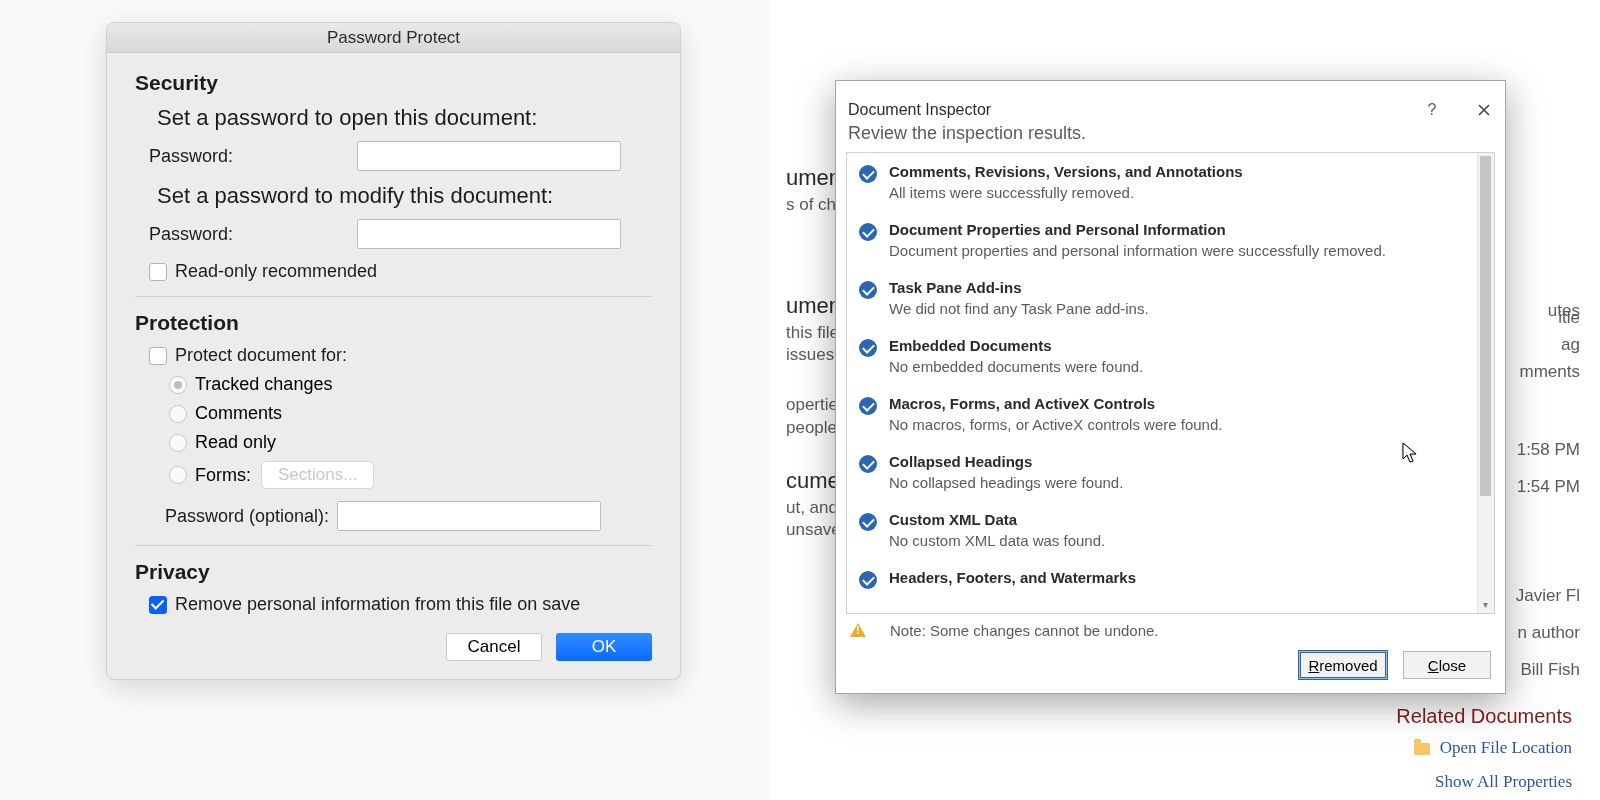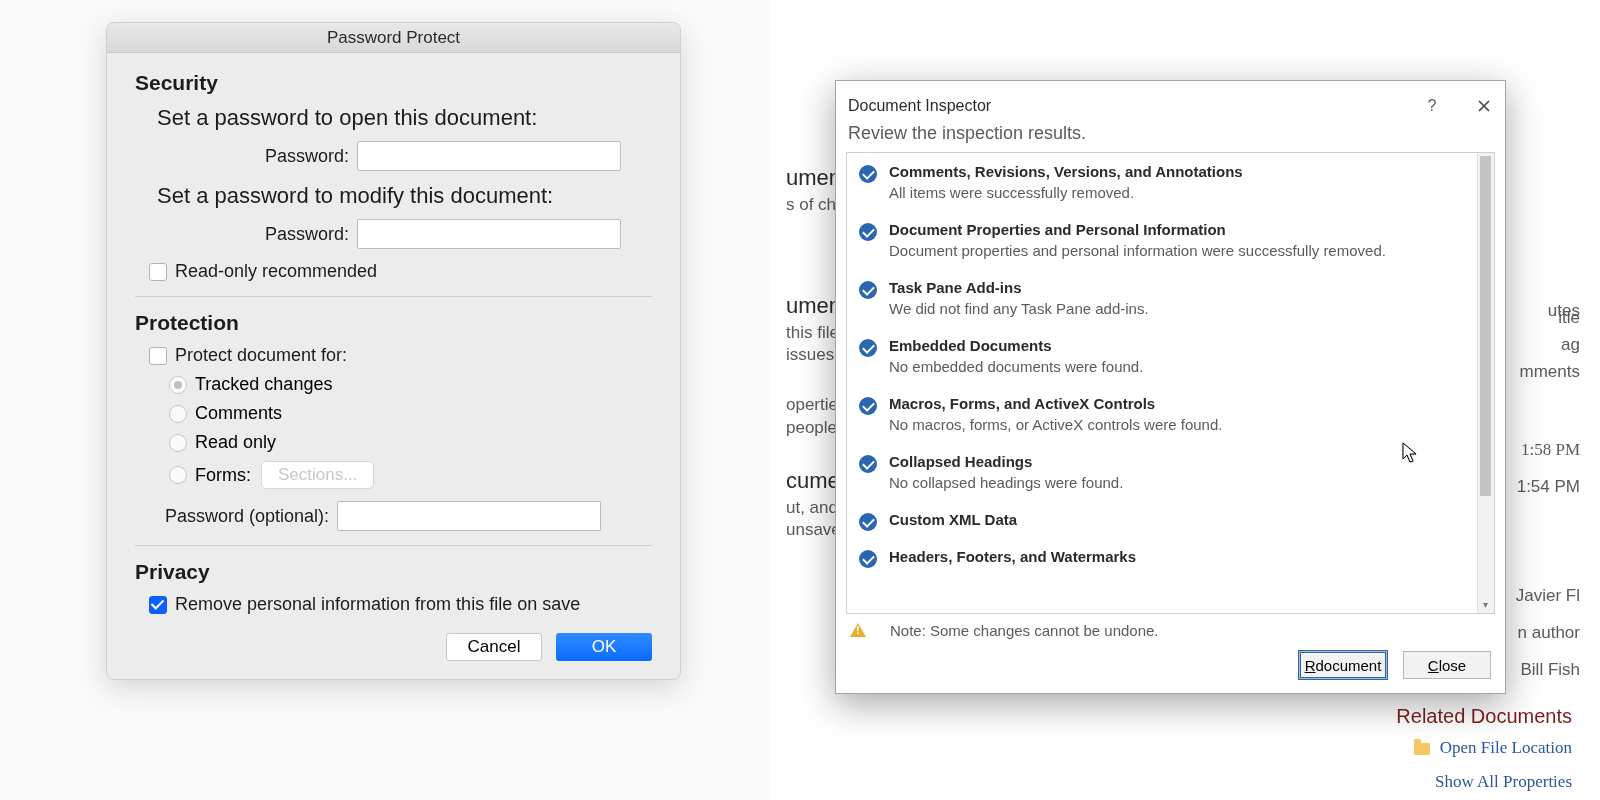--- a/index.html
+++ b/index.html
@@ -28,21 +28,21 @@
     background: linear-gradient(#e8e8e8,#d9d9d9);
     border-bottom: 1px solid #c8c8c8;
     display:flex; align-items:center; justify-content:center;
     font-size: 17px; font-weight: 500; color:#2b2b2b;
     border-radius: 8px 8px 0 0;
   }
   .mac-body { padding: 18px 28px 18px 28px; color:#1c1c1c; }
   .mac-section-title { font-size: 21px; font-weight: 700; margin-bottom: 10px; }
   .mac-sub { font-size: 22px; margin: 6px 0 10px 22px; }
   .mac-field-row { display:flex; align-items:center; margin-left: 14px; margin-bottom: 12px; }
-  .mac-label { font-size: 18px; text-align:right; width: 200px; margin-right: 8px; }
+  .mac-label { font-size: 18px; width: 200px; margin-right: 8px; }
   .mac-input {
     width: 264px; height: 30px;
     border: 1px solid #bdbdbd; border-radius: 2px;
     background:#fff; font-size:15px; padding:0 6px;
   }
   .mac-check-row { display:flex; align-items:center; margin-left: 14px; margin-bottom: 8px; }
   .mac-checkbox {
     width: 18px; height: 18px; margin-right: 8px;
     border: 1px solid #b3b3b3; border-radius: 3px; background:#fff;
     display:inline-block; cursor:pointer;
@@ -93,22 +93,22 @@
   .bs-right-col { position:absolute; right: 20px; font-size:17px; color:#5b5b5b; }
   .bs-link { color:#2b579a; cursor:pointer;font-family:Liberation Serif, serif; }
 
   
   .win-dialog {
     position:absolute; left: 835px; top: 80px; width: 671px;
     background:#ffffff; border:1px solid #a5a5a5;
     box-shadow: 0 10px 35px rgba(0,0,0,0.35);
   }
   .win-titlebar {
-    height: 38px; display:flex; align-items:flex-start; justify-content:space-between;
-    padding: 16px 12px; font-size: 16px; color:#2b2b2b;
+    height: 38px; display:flex; align-items:flex-end; justify-content:space-between;
+    padding: 0 12px; font-size: 16px; color:#2b2b2b;
   }
   .win-title-right { display:flex; align-items:center; gap: 34px; }
   .win-help, .win-close {
     width:18px; height:18px; display:flex; align-items:center; justify-content:center;
     color:#5c5c5c; font-size:16px; cursor:pointer; font-weight:500;
   }
   .win-close svg { stroke:#444; stroke-width:1.6; }
 
   .win-sub { padding: 4px 12px 8px 12px; font-size: 18px; color:#5b5b5b; }
 
@@ -263,21 +263,21 @@
   <div class="bs-fragment" style="left:16px; top:418px;">people</div>
 
   <div class="bs-fragment bs-head-frag" style="left:16px; top:468px;">cume</div>
   <div class="bs-fragment" style="left:16px; top:498px;">ut, and</div>
   <div class="bs-fragment" style="left:16px; top:520px;">unsaved</div>
 
   <div class="bs-right-col" style="top:281px;margin-top:20px;">utes</div>
   <div class="bs-right-col" style="top:308px;">itle</div>
   <div class="bs-right-col" style="top:335px;">ag</div>
   <div class="bs-right-col" style="top:362px;">mments</div>
-  <div class="bs-right-col" style="top:440px;font-family:Liberation Serif, serif;">1:58 PM</div>
+  <div class="bs-right-col" style="top:440px;">1:58 PM</div>
   <div class="bs-right-col" style="top:477px;">1:54 PM</div>
   <div class="bs-right-col" style="top:586px;">Javier Fl</div>
   <div class="bs-right-col" style="top:623px;">n author</div>
   <div class="bs-right-col" style="top:660px;">Bill Fish</div>
 
   <div class="bs-right-col bs-related-title" style="top:705px; right:28px;">Related Documents</div>
   <div class="bs-right-col bs-link" style="top:738px; right:28px;">
     <span class="folder-ico"></span>
     <span>Open File Location</span>
   </div>
@@ -326,40 +326,41 @@
           <div class="desc">No macros, forms, or ActiveX controls were found.</div>
         </div>
         <div class="win-item">
           <span class="check-icon"></span>
           <div class="title">Collapsed Headings</div>
           <div class="desc">No collapsed headings were found.</div>
         </div>
         <div class="win-item">
           <span class="check-icon"></span>
           <div class="title">Custom XML Data</div>
+          <div class="desc">No custom XML data was found.</div>
         </div>
         <div class="win-item">
           <span class="check-icon"></span>
           <div class="title">Headers, Footers, and Watermarks</div>
         </div>
       </div>
     <div class="win-scrollbar">
       <div class="win-scroll-arrow" style="top:0;">▴</div>
       <div class="win-scroll-thumb"></div>
       <div class="win-scroll-arrow" style="bottom:0;">▾</div>
     </div>
   </div>
 
   <div class="win-note">
     <span class="warn-icon"></span>
     <span>Note: Some changes cannot be undone.</span>
   </div>
 
   <div class="win-buttons">
-    <button class="win-btn focus"><span class="ul">R</span><span>document</span></button>
+    <button class="win-btn focus"><span class="ul">R</span><span>removed</span></button>
     <button class="win-btn"><span class="ul">C</span><span>lose</span></button>
   </div>
 </div>
 
 <div class="cursor" style="left:1402px; top:442px;">
   <svg width="18" height="24" viewBox="0 0 18 24">
     <path d="M1 1 L1 17 L5 13 L8 20 L11 19 L8 12 L14 12 Z" fill="#fff" stroke="#000" stroke-width="1"></path>
   </svg>
 </div>
 

